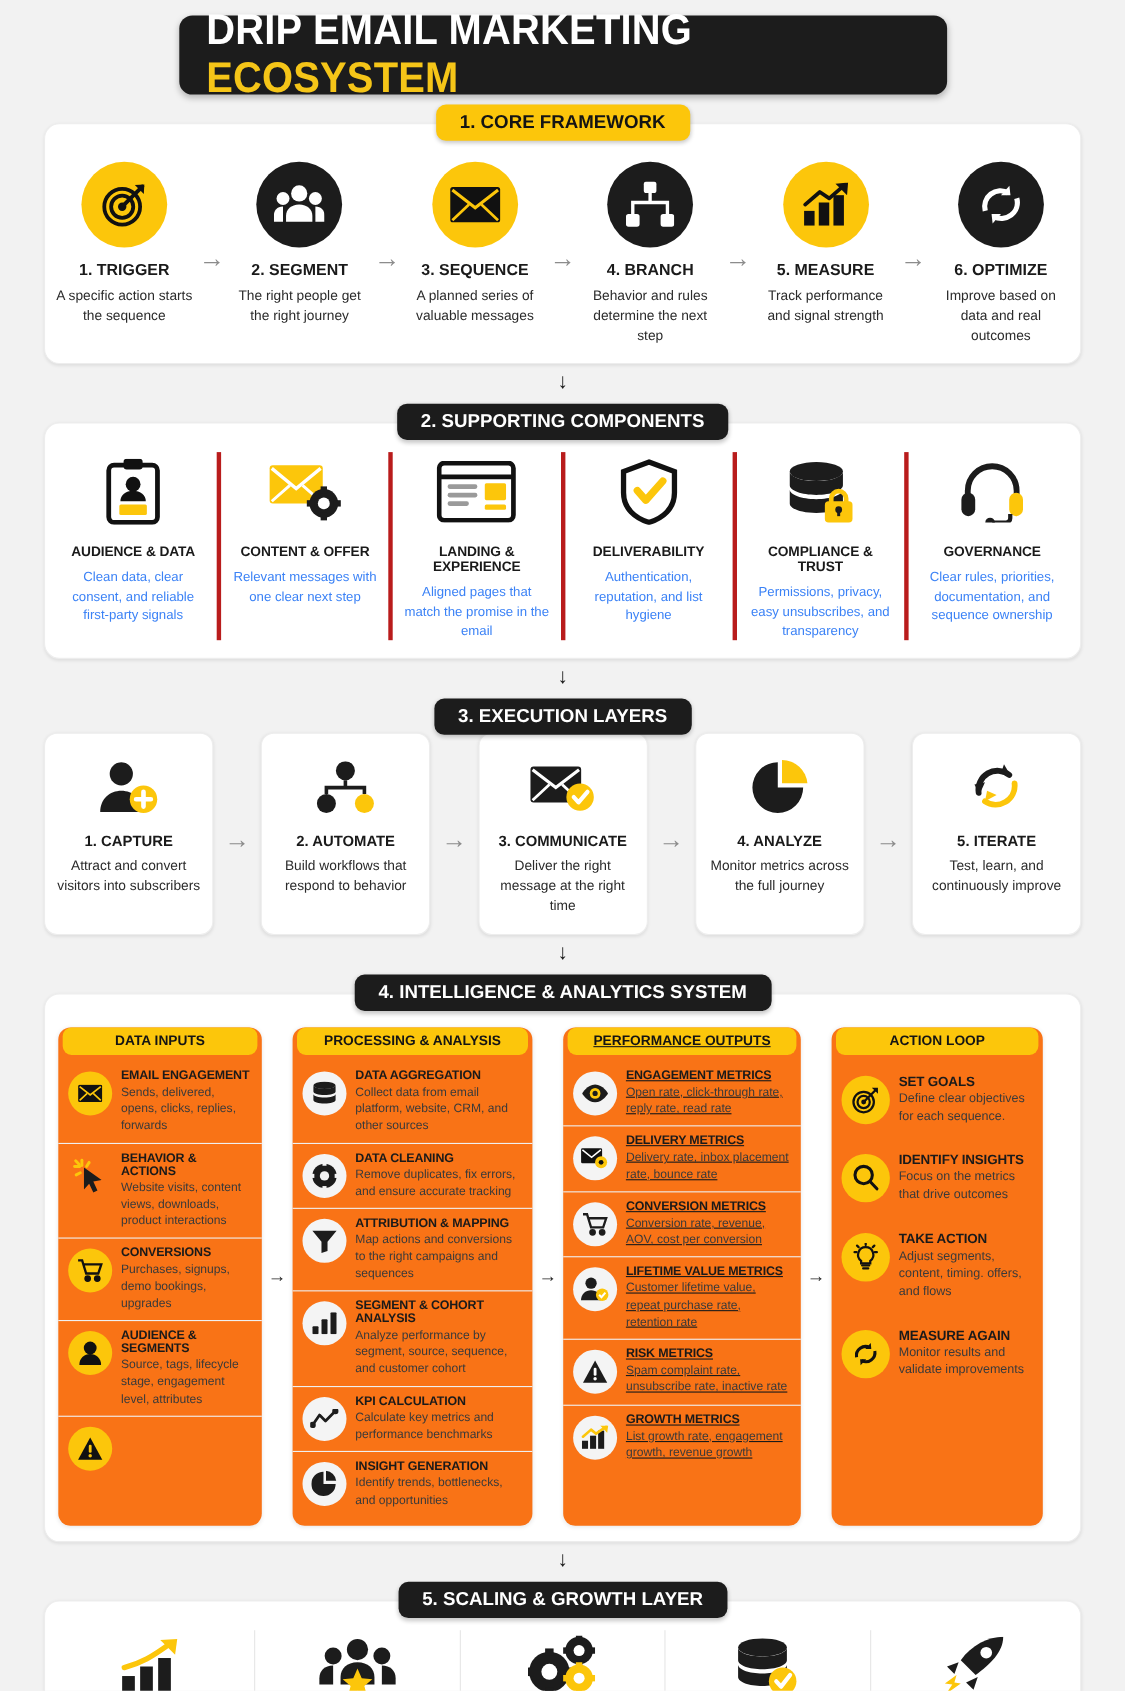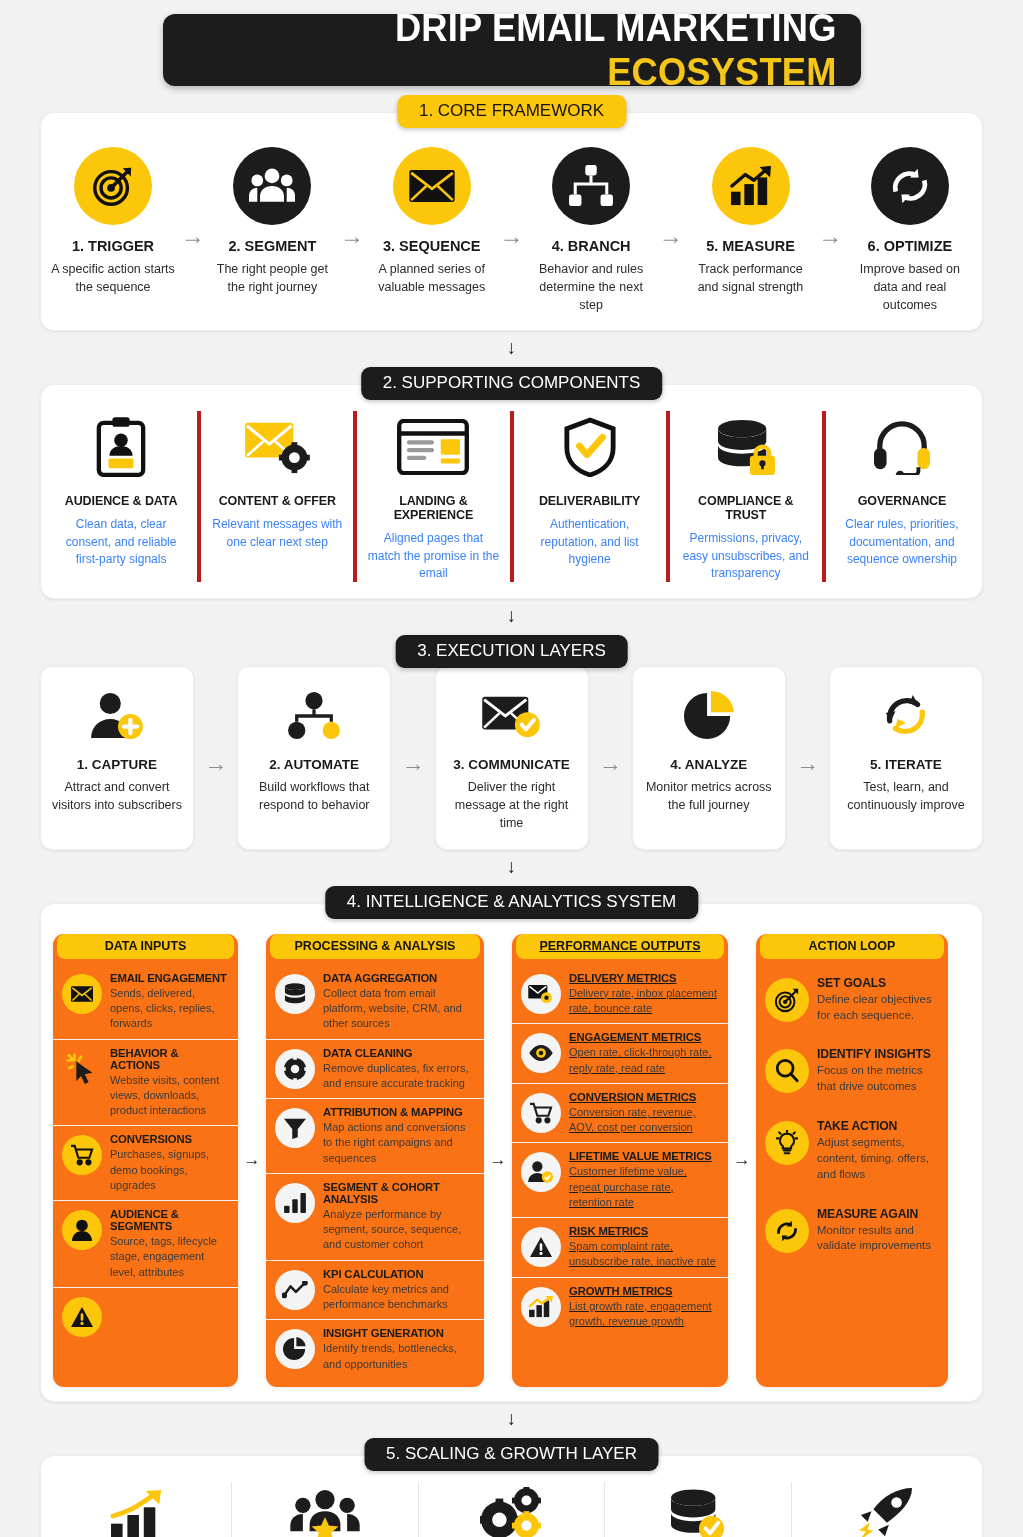--- a/index.html
+++ b/index.html
@@ -12,35 +12,34 @@
     overflow:hidden;
   }
   .page { width:1023px; height:1537px; position:relative; padding:0 40px; }
 
   
   .title-bar{
     margin:14px auto 0; width:698px; height:72px;
     background:#1c1c1c; border-radius:12px;
     display:flex; align-items:center; justify-content:center;
     box-shadow:0 3px 6px rgba(0,0,0,.25);
-    text-align:right;
   }
   .title-bar .t{
     font-size:39px; font-weight:bold; letter-spacing:.2px;
     color:#ffffff; font-family:"Liberation Sans", sans-serif;
     transform:scaleX(.93);
   }
   .title-bar .t .hl{ color:#f5c518; }
 
   
   .section{ position:relative; margin-top:26px; }
   .sec-head{
     position:absolute; top:-17px; left:50%; transform:translateX(-50%);
     z-index:5; padding:6px 22px 7px; border-radius:9px;
-    font-size:17px; font-weight:normal; white-space:nowrap;
+    font-size:17px; font-weight:bold; white-space:nowrap;
     box-shadow:0 2px 4px rgba(0,0,0,.22);
   }
   .sec-head.yellow{ background:#fcc60b; color:#141414; }
   .sec-head.dark{ background:#1c1c1c; color:#ffffff; }
   .panel{
     background:#fff; border-radius:14px; border:1px solid #ededed;
     box-shadow:0 1px 3px rgba(0,0,0,.08);
   }
 
   .flowarrow{
@@ -591,47 +590,47 @@
       </div>
 
       <div class="joinarw">→</div>
 
       <div class="col c3">
         <div class="col-head">PERFORMANCE OUTPUTS</div>
 
         <div class="row">
           <div class="bul">
               <span class="bi g">
+                <svg width="26" height="18" viewBox="0 0 28 20">
+                  <path d="M14 1 C22 1 27 10 27 10 S22 19 14 19 S1 10 1 10 S6 1 14 1z" fill="#1c1c1c"></path>
+                  <circle cx="14" cy="10" r="5.4" fill="#fcc60b"></circle>
+                  <circle cx="14" cy="10" r="2.6" fill="#1c1c1c"></circle>
+                </svg>
+              </span>
+            </div>
+          <div class="txt">
+              <div class="h">ENGAGEMENT METRICS</div>
+              <div class="p">Open rate, click-through rate, reply rate, read rate</div>
+            </div>
+        </div>
+
+        <div class="row">
+          <div class="bul">
+              <span class="bi g">
                 <svg width="26" height="20" viewBox="0 0 28 22">
                   <rect x="0" y="1" width="21" height="15" rx="1.4" fill="#111"></rect>
                   <path d="M1.3 2.6 L10.5 10 L19.7 2.6" fill="none" stroke="#fff" stroke-width="1.6"></path>
                   <circle cx="20" cy="15" r="6" fill="#fcc60b"></circle>
                   <circle cx="20" cy="15" r="2.4" fill="#111"></circle>
                 </svg>
               </span>
             </div>
           <div class="txt">
               <div class="h">DELIVERY METRICS</div>
               <div class="p">Delivery rate, inbox placement rate, bounce rate</div>
-            </div>
-        </div>
-
-        <div class="row">
-          <div class="bul">
-              <span class="bi g">
-                <svg width="26" height="18" viewBox="0 0 28 20">
-                  <path d="M14 1 C22 1 27 10 27 10 S22 19 14 19 S1 10 1 10 S6 1 14 1z" fill="#1c1c1c"></path>
-                  <circle cx="14" cy="10" r="5.4" fill="#fcc60b"></circle>
-                  <circle cx="14" cy="10" r="2.6" fill="#1c1c1c"></circle>
-                </svg>
-              </span>
-            </div>
-          <div class="txt">
-              <div class="h">ENGAGEMENT METRICS</div>
-              <div class="p">Open rate, click-through rate, reply rate, read rate</div>
             </div>
         </div>
 
         <div class="row">
           <div class="bul">
               <span class="bi g">
                 <svg width="24" height="22" viewBox="0 0 26 24" fill="none" stroke="#1c1c1c" stroke-width="2.3">
                   <path d="M1 2 h4 l4 13 h12 l3-9 H7"></path>
                   <circle cx="10.5" cy="20" r="2.2" fill="#1c1c1c"></circle>
                   <circle cx="20" cy="20" r="2.2" fill="#1c1c1c"></circle>

